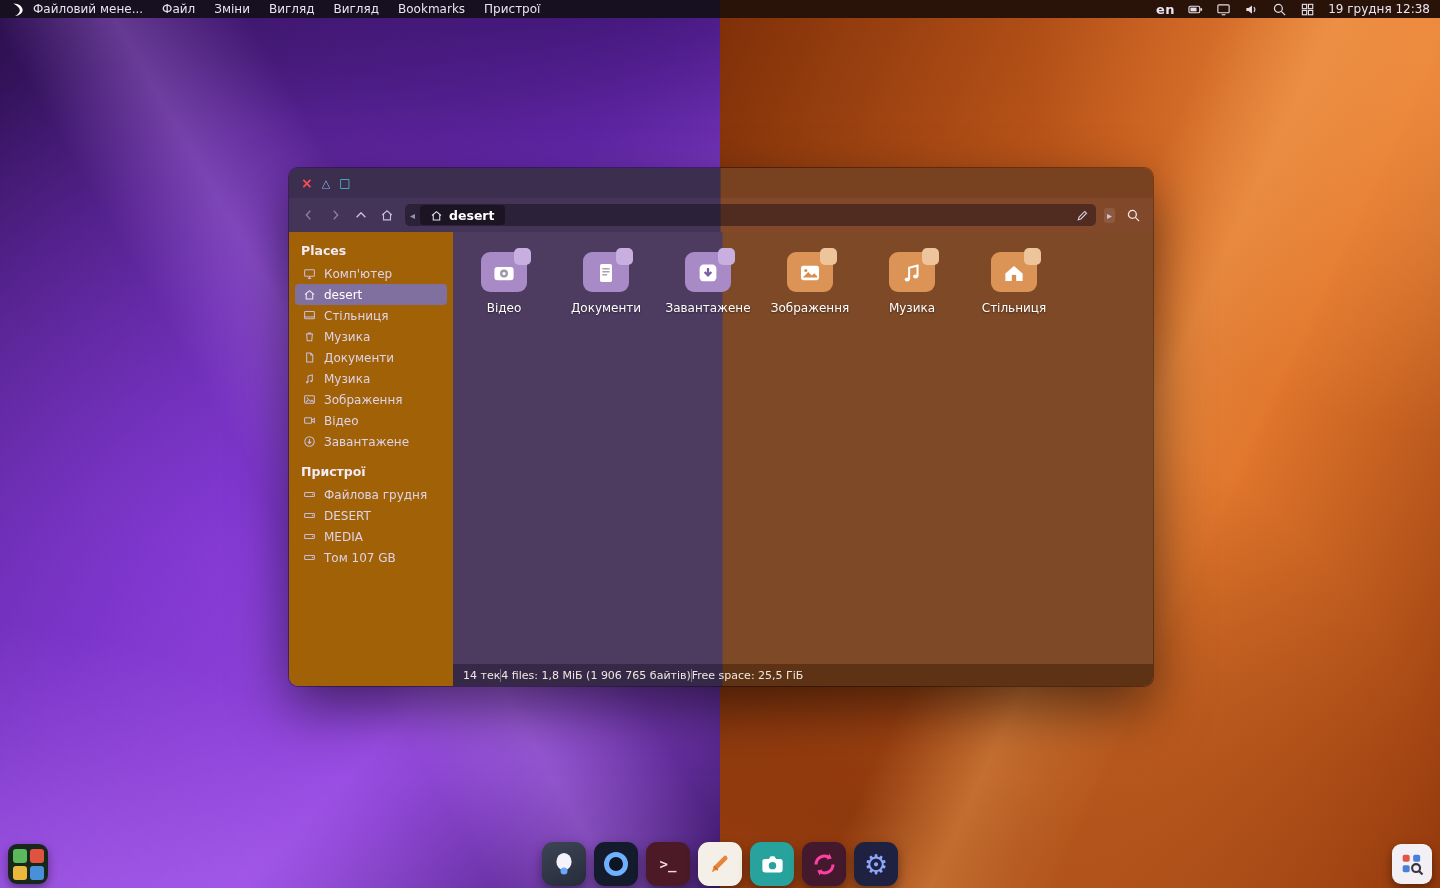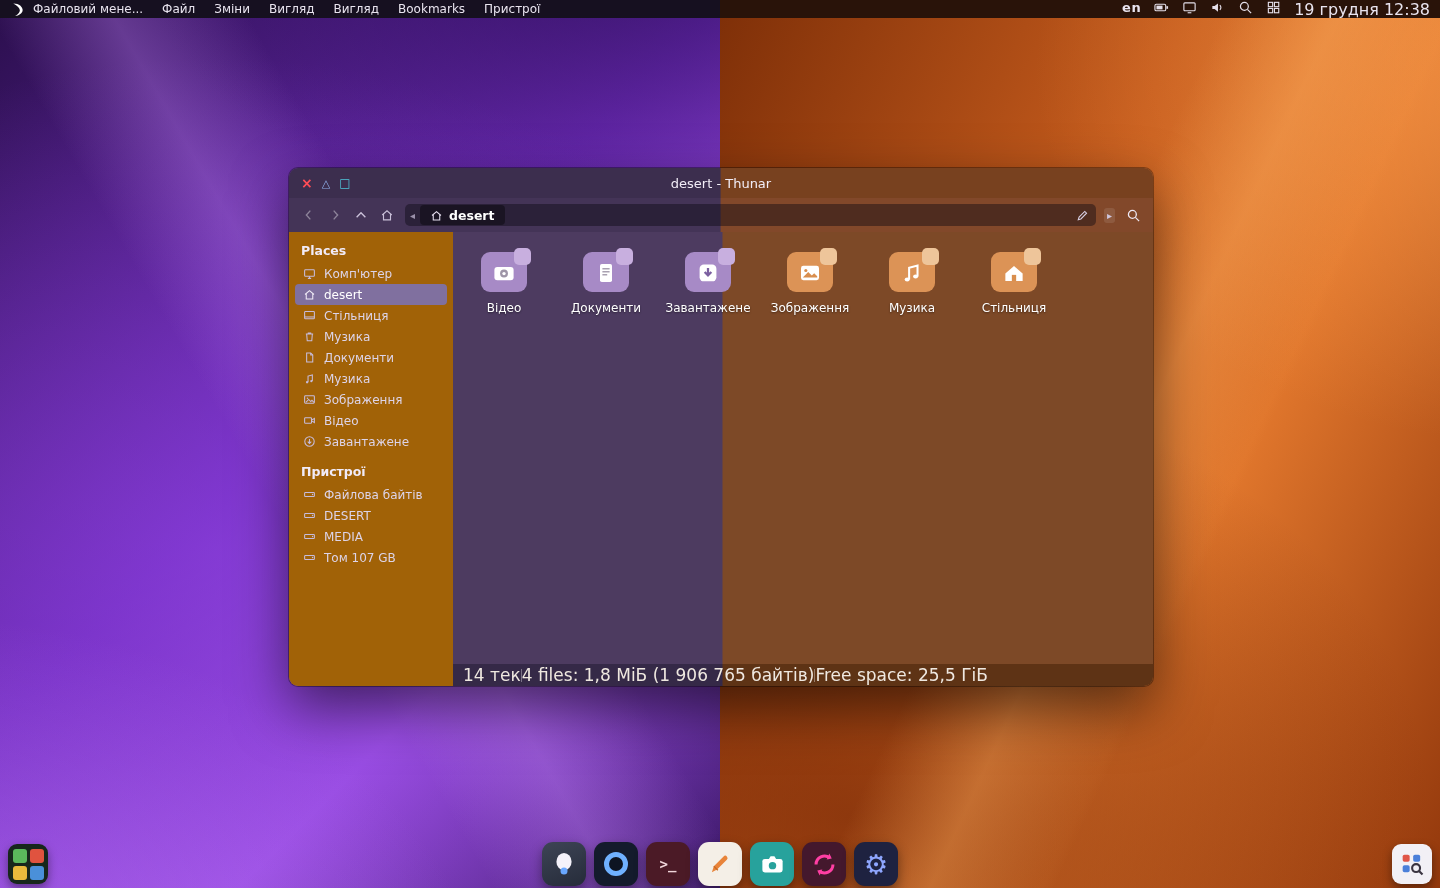--- a/index.html
+++ b/index.html
@@ -27,21 +27,21 @@
   
   .topbar { position:absolute; top:0; left:0; width:1440px; height:18px; z-index:40;
     background:linear-gradient(90deg,#161020 0%,#161020 50%,#291309 50%,#291309 100%);
     display:flex; align-items:center; color:#e9e4ef; font-size:12px; padding:0 8px; }
   .tb-logo { width:15px; height:15px; margin:0 8px 0 2px; flex:none; }
   .menus { display:flex; gap:19px; }
   .menu-item { cursor:default; white-space:nowrap; }
   .tb-right { margin-left:auto; display:flex; gap:13px; }
   .kbd-layout { font-weight:bold; font-size:13px; letter-spacing:.5px; }
   .tb-ico { width:15px; height:15px; display:block; color:#e4dfe9; }
-  .clock { font-size:16px; white-space:nowrap; padding-right:2px; }
+  .clock { font-size:12px; white-space:nowrap; padding-right:2px; }
 
   
   .window { position:absolute; left:289px; top:168px; width:864px; height:518px;
     border-radius:9px; overflow:hidden; display:flex; flex-direction:column;
     box-shadow:0 22px 55px rgba(0,0,0,.55), 0 0 0 1px rgba(0,0,0,.35); z-index:20; }
   .titlebar { height:30px; flex:none; position:relative; display:flex; align-items:center;
     background:linear-gradient(90deg,#3c2e4e 0%,#3c2e4e 49.9%,#78411f 50%,#78411f 100%); }
   .win-controls { display:flex; align-items:center; gap:9px; padding:0 12px; z-index:2; }
   .wc { font-size:12px; line-height:1; cursor:default; }
   .wc-close { color:#ff4d57; font-weight:bold; font-size:14px; }
@@ -86,21 +86,21 @@
   .folder { position:relative; width:46px; height:40px; border-radius:9px; }
   .tint-purple { background:#a78ac6; }
   .tint-purple .fold { background:#c8afdf; }
   .tint-orange { background:#dc9356; }
   .tint-orange .fold { background:#eec59a; }
   .fold { position:absolute; top:-4px; right:-4px; width:17px; height:17px; border-radius:5px; }
   .emblem { position:absolute; left:50%; top:50%; transform:translate(-50%,-46%); width:24px; height:24px; }
   .file-label { font-size:12px; color:#fff; text-shadow:0 1px 2px rgba(0,0,0,.45); white-space:nowrap; }
 
   .statusbar { height:22px; flex:none; display:flex; align-items:center; gap:0; padding:0 10px;
-    font-size:17px; color:#efe8e0;
+    font-size:11px; color:#efe8e0;
     background:linear-gradient(90deg,#352947 0%,#352947 38.4%,#5e3315 38.6%,#5e3315 100%); }
   .sep { width:1px; height:13px; background:rgba(255,255,255,.35); }
 
   
   .dock { position:absolute; left:50%; bottom:2px; transform:translateX(-50%);
     display:flex; gap:8px; align-items:flex-end; z-index:30; }
   .dock-icon { width:44px; height:44px; border-radius:11px; display:flex; align-items:center;
     justify-content:center; box-shadow:0 5px 12px rgba(0,0,0,.4); }
   .di-files { background:linear-gradient(160deg,#3d4455,#262c3a); }
   .di-browser { background:#141b2c; }
@@ -171,21 +171,20 @@
   </div>
 
   <div class="window">
 
     <div class="titlebar">
       <div class="win-controls">
         <span class="wc wc-close">×</span>
         <span class="wc wc-min">△</span>
         <span class="wc wc-max">□</span>
       </div>
-      <div class="win-title">desert - Thunar</div>
     </div>
 
     <div class="toolbar">
       <span class="nav-btn dim">
         <svg viewBox="0 0 16 16" fill="none" stroke="currentColor" stroke-width="1.6">
             <path d="M9.5 3 5 8l4.5 5"></path>
           </svg>
       </span>
       <span class="nav-btn dim">
         <svg viewBox="0 0 16 16" fill="none" stroke="currentColor" stroke-width="1.6">
@@ -297,21 +296,21 @@
           <span>Завантажене</span>
         </div>
 
         <div class="side-header devices">Пристрої</div>
 
         <div class="side-item">
           <svg class="sic" viewBox="0 0 16 16" fill="none" stroke="currentColor" stroke-width="1.3">
               <rect x="2" y="5.5" width="12" height="5" rx="1"></rect>
               <circle cx="11.8" cy="8" r="0.9" fill="currentColor" stroke="none"></circle>
             </svg>
-          <span>Файлова байтів</span>
+          <span>Файлова грудня</span>
         </div>
         <div class="side-item">
           <svg class="sic" viewBox="0 0 16 16" fill="none" stroke="currentColor" stroke-width="1.3">
               <rect x="2" y="5.5" width="12" height="5" rx="1"></rect>
               <circle cx="11.8" cy="8" r="0.9" fill="currentColor" stroke="none"></circle>
             </svg>
           <span>DESERT</span>
         </div>
         <div class="side-item">
           <svg class="sic" viewBox="0 0 16 16" fill="none" stroke="currentColor" stroke-width="1.3">

